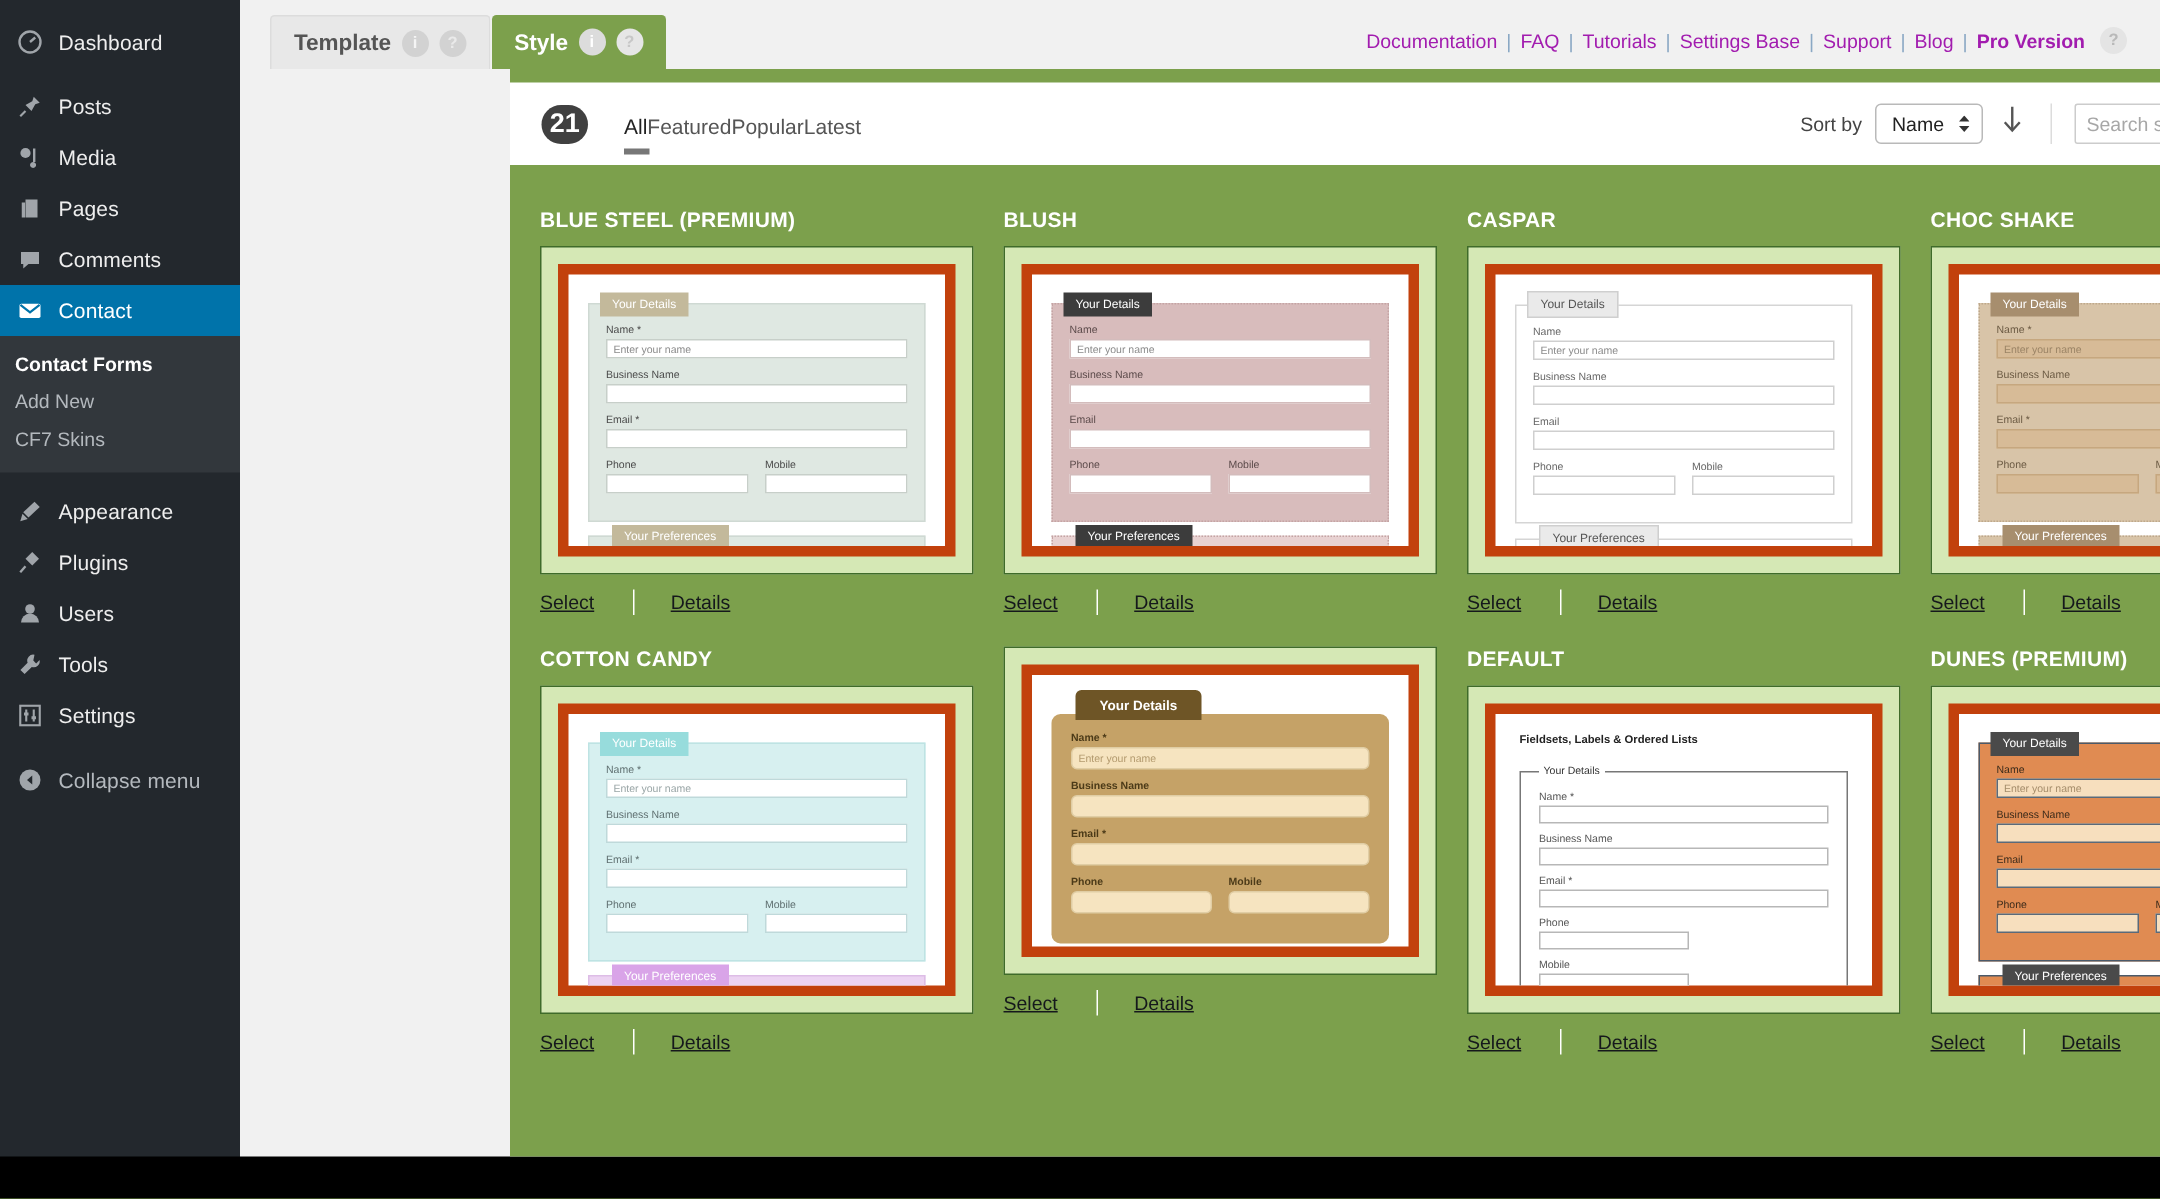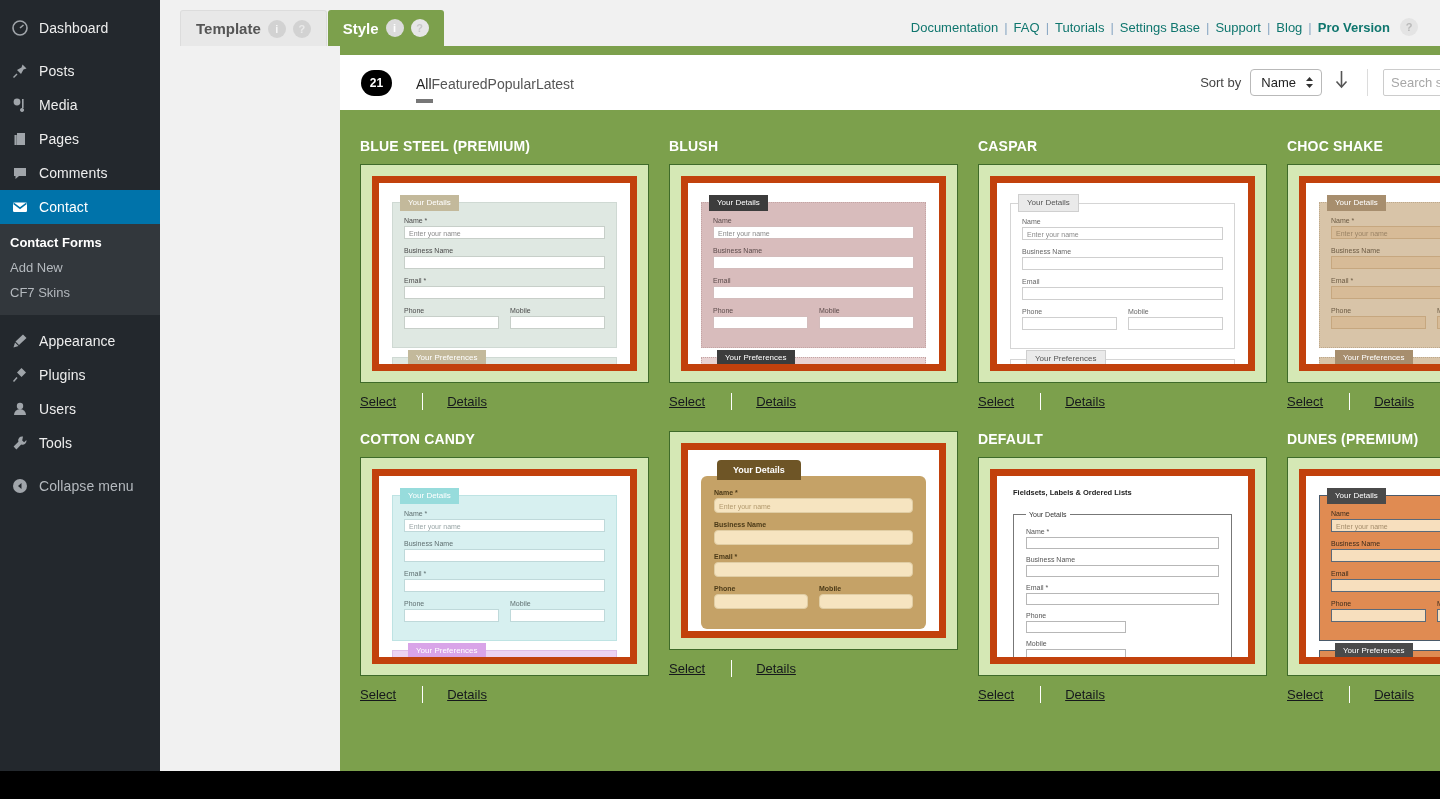--- a/index.html
+++ b/index.html
@@ -58,42 +58,42 @@
   .tab.active .badge-circ { background: #dcdcdc; color: #fff; }
   .tab.active .badge-circ.q { background: #e6e6e6; color: #c7c7c7; }
   .tab.inactive .badge-circ.q { color: #eaeaea; }
 
   
   .toplinks {
     position: absolute; right: 22px; top: 18px;
     display: flex; align-items: center; gap: 6px;
     font-size: 13px; color: #2e6da4;
   }
-  .toplinks a { color: #0f766e; text-decoration: none; }
+  .toplinks a { color: #a21caf; text-decoration: none; }
   .toplinks .sepr { color: #8aa8c4; }
   .toplinks .pro { font-weight: bold; }
   .toplinks .helpdot {
     width: 18px; height: 18px; border-radius: 50%; background: #e4e4e4;
     color: #b9b9b9; font-size: 11px; font-weight: bold;
     display: inline-flex; align-items: center; justify-content: center; margin-left: 4px;
   }
 
   
   .panel { position: absolute; left: 180px; top: 46px; width: 1240px; height: 725px; background: #7ca04c; }
 
   
   .filterbar {
     position: absolute; left: 0; top: 9px; width: 1240px; height: 55px;
     background: #fff; display: flex; align-items: center;
   }
   .count-pill {
-    margin-left: 21px; background: #000000; color: #fff;
+    margin-left: 21px; background: #404040; color: #fff;
     width: 31px; height: 26px; border-radius: 13px;
     display: flex; align-items: center; justify-content: center;
-    font-size: 12px; font-weight: bold;
+    font-size: 18px; font-weight: bold;
   }
   .filter-tabs { display: flex; align-items: center; margin-left: 24px; height: 100%; }
   .ftab { position: relative; font-size: 14px; color: #555; height: 100%;
           display: flex; align-items: center; padding-top: 2px; }
   .ftab.sel { color: #222; }
   .ftab.sel::after {
     content: ""; position: absolute; left: 50%; margin-left: -8px; bottom: 7px;
     width: 17px; height: 4px; background: #777;
   }
   .sortwrap { margin-left: auto; display: flex; align-items: center; gap: 9px; padding-right: 22px; }
@@ -315,20 +315,31 @@
       </span>
       <span class="mlabel">Users</span>
     </div>
     <div class="menu-item">
       <span class="menu-ico">
         <svg width="16" height="16" viewBox="0 0 16 16">
             <path d="M11 1.5 a4 4 0 0 0-4.6 5.3 L1.6 11.6 l2.8 2.8 l4.8-4.8 A4 4 0 0 0 14.4 5 l-2.3 2.3 l-1.9-1.9 Z" fill="currentColor"></path>
           </svg>
       </span>
       <span class="mlabel">Tools</span>
+    </div>
+    <div class="menu-item">
+      <span class="menu-ico">
+        <svg width="16" height="16" viewBox="0 0 16 16">
+            <rect x="1.5" y="1.5" width="13" height="13" fill="none" stroke="currentColor" stroke-width="1.4"></rect>
+            <path d="M5.5 4 v8 M10.5 4 v8" stroke="currentColor" stroke-width="1.4"></path>
+            <rect x="4" y="6" width="3" height="2" fill="currentColor"></rect>
+            <rect x="9" y="8.5" width="3" height="2" fill="currentColor"></rect>
+          </svg>
+      </span>
+      <span class="mlabel">Settings</span>
     </div>
     <div class="menu-sep"></div>
     <div class="menu-item collapse">
       <span class="menu-ico">
         <svg width="16" height="16" viewBox="0 0 16 16">
             <circle cx="8" cy="8" r="7" fill="currentColor"></circle>
             <path d="M9.5 5 L6 8 L9.5 11 Z" fill="#23282d"></path>
           </svg>
       </span>
       <span class="mlabel">Collapse menu</span>

